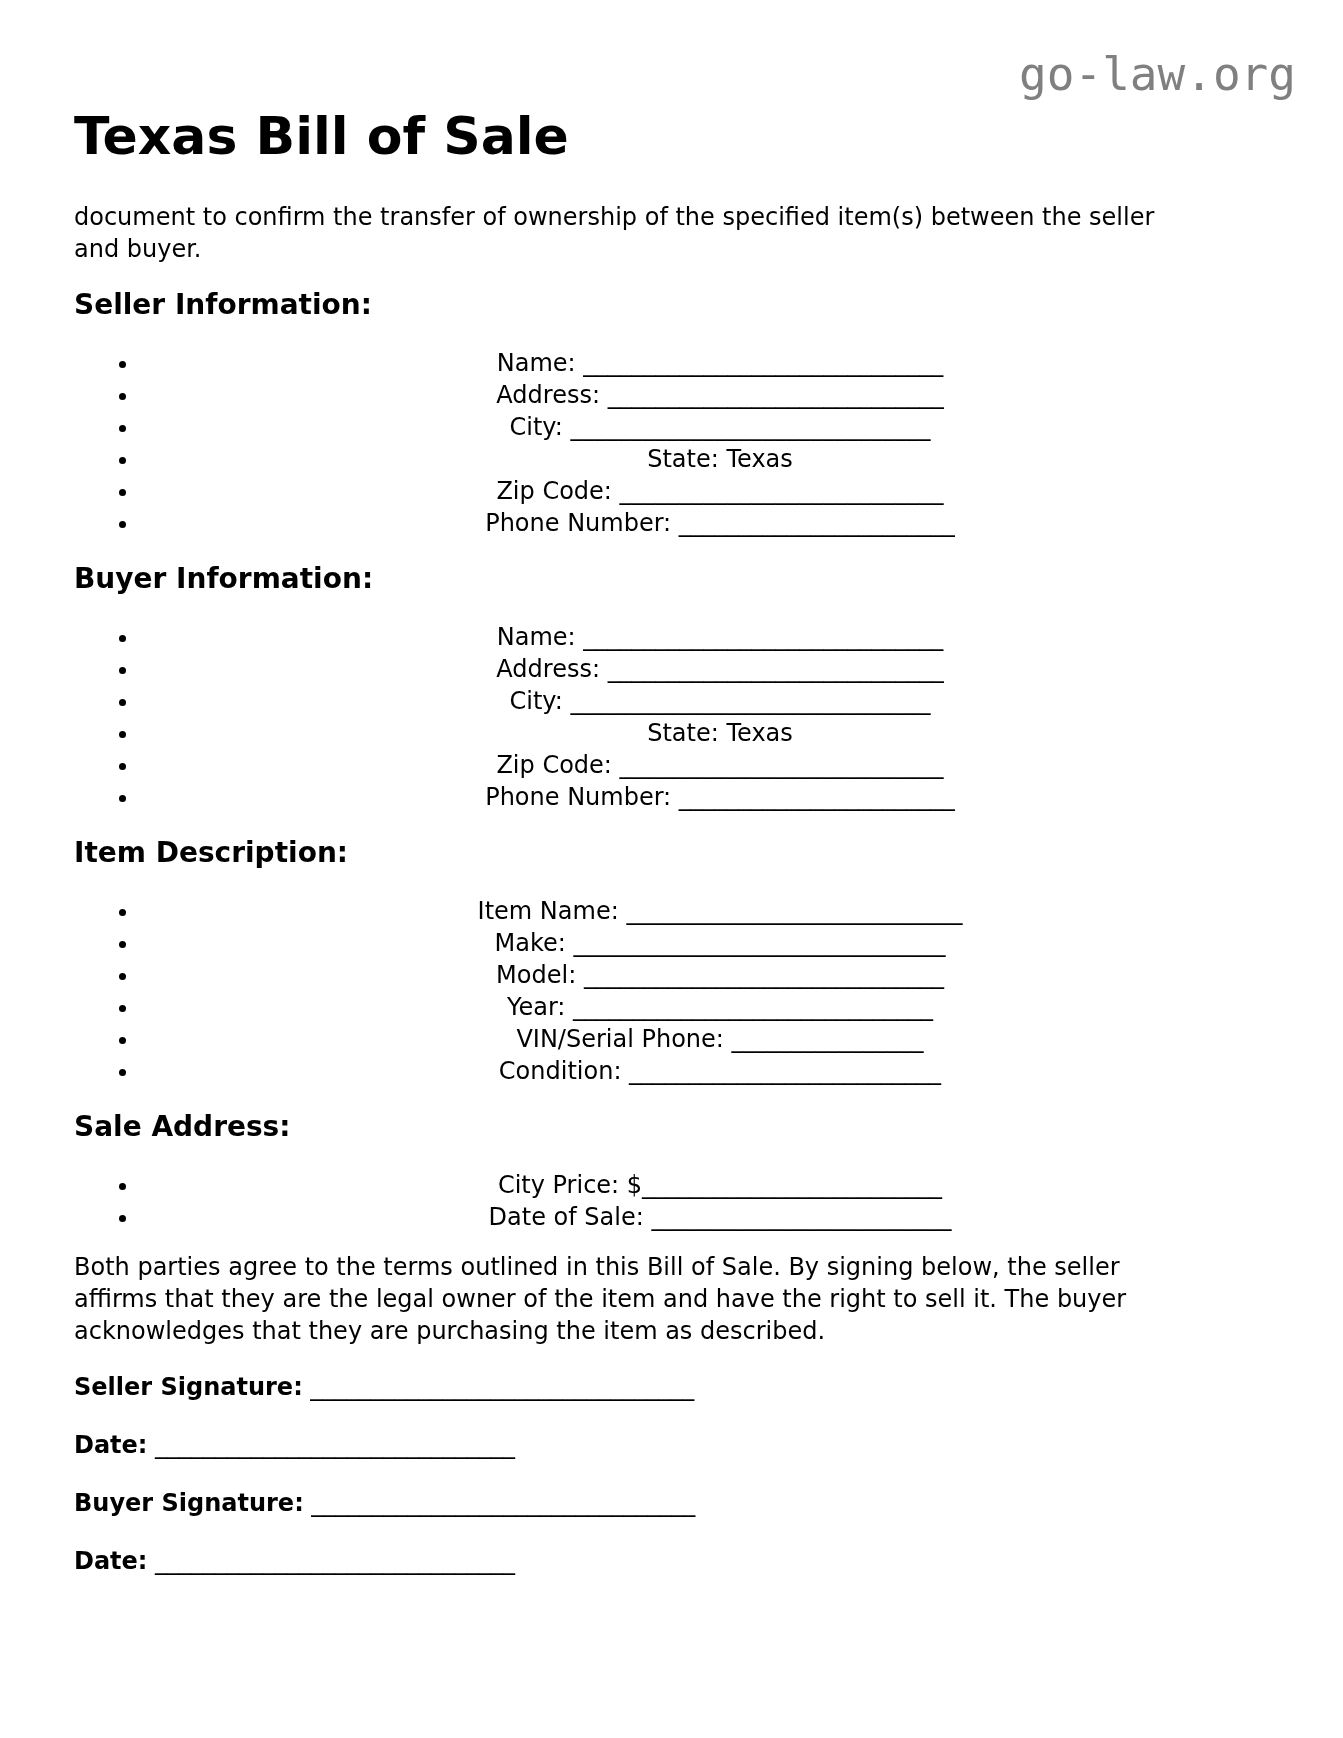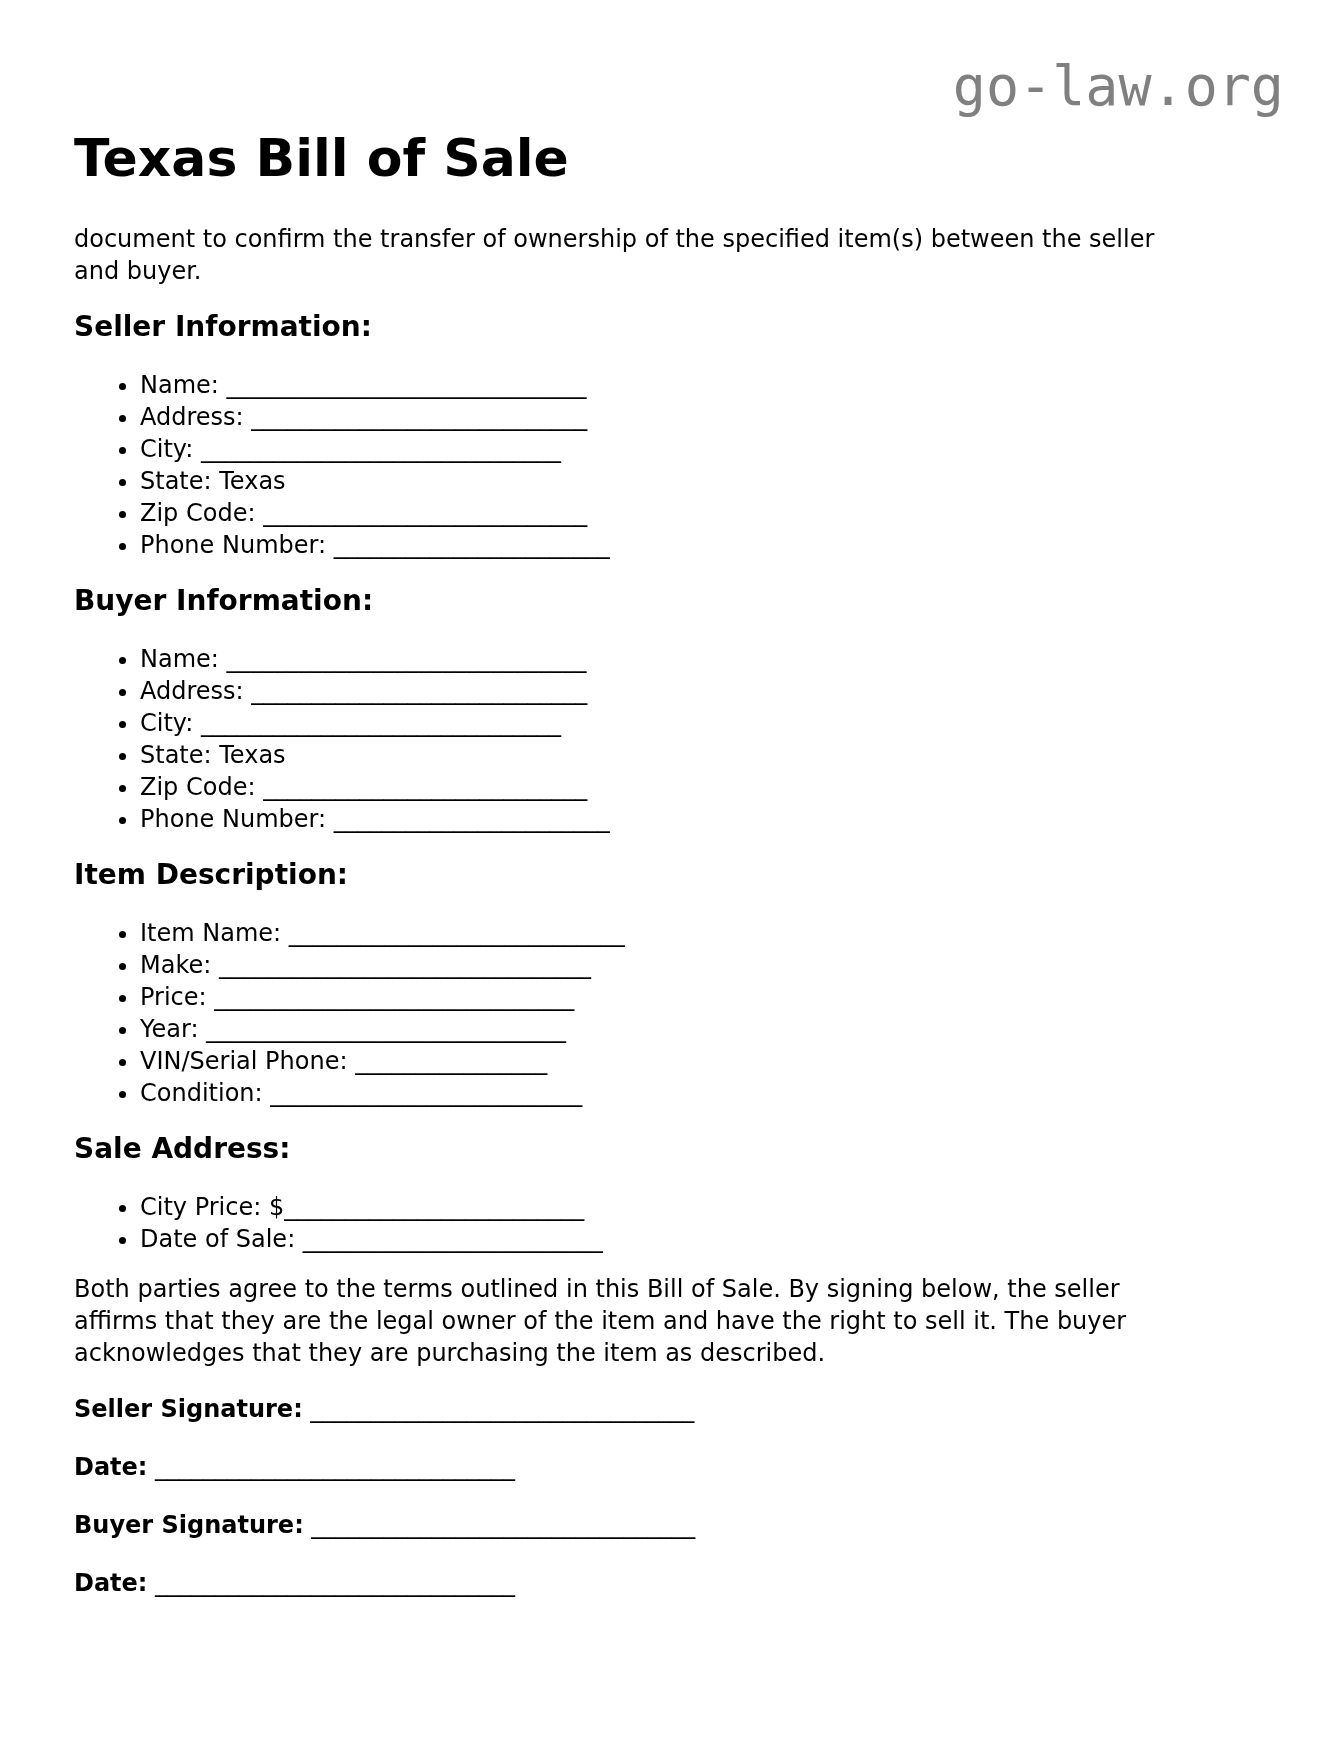--- a/index.html
+++ b/index.html
@@ -10,24 +10,24 @@
     padding: 42px 43px 0 74px;
     color: #000000;
     font-family: "DejaVu Sans", sans-serif;
     font-size: 24px;
     line-height: 32px;
     overflow: hidden;
   }
   .brand {
     text-align: right;
     font-family: "DejaVu Sans Mono", monospace;
-    font-size: 55px;
+    font-size: 46px;
     line-height: 56px;
     color: #808080;
-    margin: 16px;
+    margin: 4px;
   }
   h1.doc-title {
     font-size: 52px;
     line-height: 56px;
     font-weight: bold;
     margin: 6px 0 0 0;
   }
   p.para { margin: 37px 0 0 0; }
   p.para-agreement { margin: 18px 0 0 0; }
   .line { display: block; }
@@ -35,21 +35,21 @@
     font-size: 28px;
     line-height: 32px;
     font-weight: bold;
     margin: 24px 0 0 0;
   }
   ul.field-list {
     margin: 26px 0 0 0;
     padding: 0 0 0 66px;
     list-style: disc;
   }
-  ul.field-list li { line-height: 32px; }
+  ul.field-list li { line-height: 32px; text-align: center; }
   .sig-row {
     margin: 26px 0 0 0;
     font-weight: bold;
   }
   .sig-row.first { margin-top: 24px; }
   .blank { font-weight: normal; }
 </style>
 </head>
 <body>
 
@@ -79,21 +79,21 @@
   <li><span>City:</span><span class="blank"> ______________________________</span></li>
   <li><span>State:</span><span class="blank"> Texas</span></li>
   <li><span>Zip Code:</span><span class="blank"> ___________________________</span></li>
   <li><span>Phone Number:</span><span class="blank"> _______________________</span></li>
 </ul>
 
 <h2 class="section-heading">Item Description:</h2>
 <ul class="field-list">
   <li><span>Item Name:</span><span class="blank"> ____________________________</span></li>
   <li><span>Make:</span><span class="blank"> _______________________________</span></li>
-  <li><span>Price:</span><span class="blank"> ______________________________</span></li>
+  <li><span>Model:</span><span class="blank"> ______________________________</span></li>
   <li><span>Year:</span><span class="blank"> ______________________________</span></li>
   <li><span>VIN/Serial Phone:</span><span class="blank"> ________________</span></li>
   <li><span>Condition:</span><span class="blank"> __________________________</span></li>
 </ul>
 
 <h2 class="section-heading">Sale Address:</h2>
 <ul class="field-list">
   <li><span>City Price:</span><span class="blank"> $_________________________</span></li>
   <li><span>Date of Sale:</span><span class="blank"> _________________________</span></li>
 </ul>

